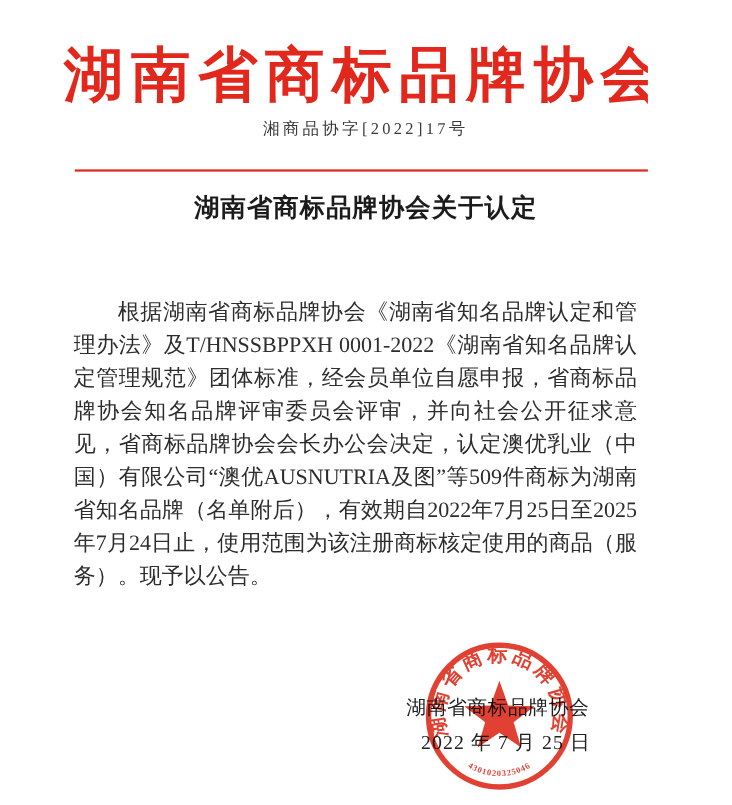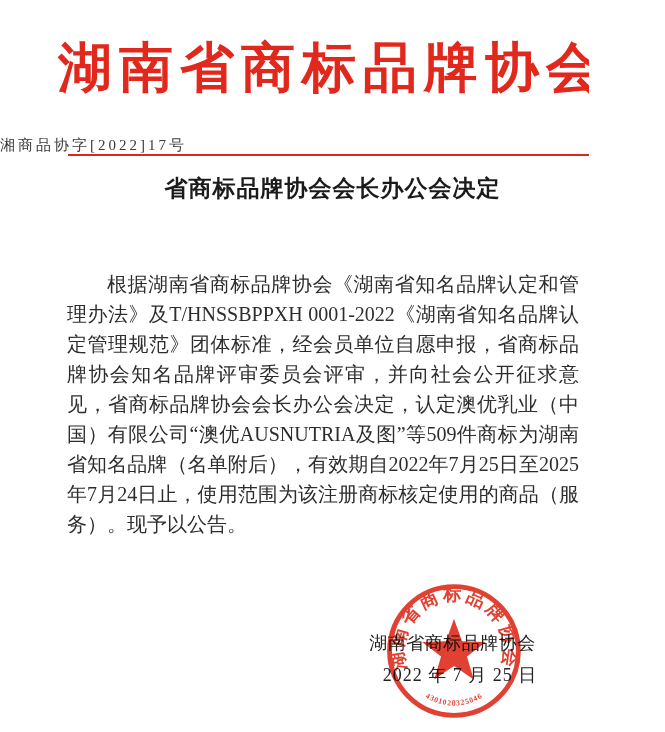--- a/index.html
+++ b/index.html
@@ -16,22 +16,22 @@
     }
     .header-title {
       position: absolute; top: 30px; left: 0; width: 665px;
       text-align: center;
       color: #e2271c;
       font-size: 54px; font-weight: bold;
       letter-spacing: 7px; white-space: nowrap;
       line-height: 76px;
     }
     .doc-number {
-      position: absolute; top: 136px; left: 0; width: 665px;
-      text-align: left;
+      position: absolute; top: 108px; left: 0; width: 665px;
+      text-align: center;
       color: #3a3a3a;
       font-size: 15px; letter-spacing: 3px;
     }
     .red-rule {
       position: absolute; left: 68px; top: 154px;
       width: 545px; height: 2px;
       background: #e0251b;
     }
     .doc-title {
       position: absolute; top: 172px; left: 0; width: 665px;
@@ -79,21 +79,21 @@
 
 <div class="page">
 
   <div class="header-title">湖南省商标品牌协会</div>
 
   <div class="doc-number">湘商品协字[2022]17号</div>
 
   <div class="red-rule"></div>
 
   <div class="doc-title">
-    <div>省商标品牌协会会长办公会决定</div>
+    <div>湖南省商标品牌协会关于认定</div>
   </div>
 
   <div class="body-block">
     <p>根据湖南省商标品牌协会《湖南省知名品牌认定和管理办法》及T/HNSSBPPXH 0001-2022《湖南省知名品牌认定管理规范》团体标准，经会员单位自愿申报，省商标品牌协会知名品牌评审委员会评审，并向社会公开征求意见，省商标品牌协会会长办公会决定，认定澳优乳业（中国）有限公司“澳优AUSNUTRIA及图”等509件商标为湖南省知名品牌（名单附后），有效期自2022年7月25日至2025年7月24日止，使用范围为该注册商标核定使用的商品（服务）。现予以公告。</p>
   </div>
 
   <div class="signature-org">湖南省商标品牌协会</div>
 
   <div class="signature-date">2022 年 7 月 25 日</div>
 

